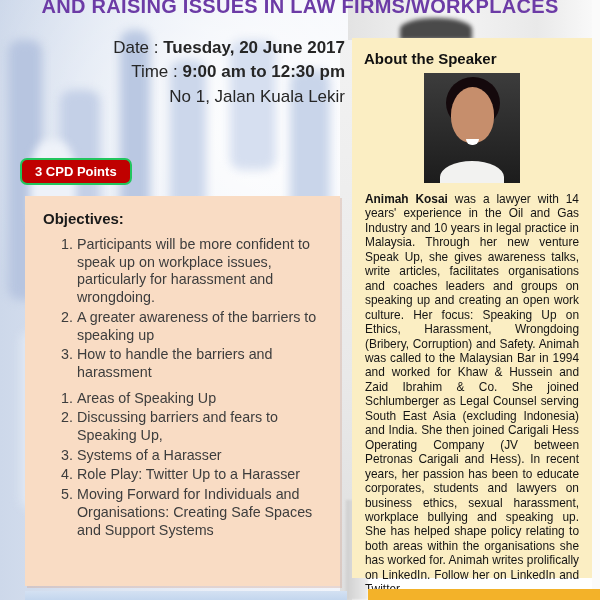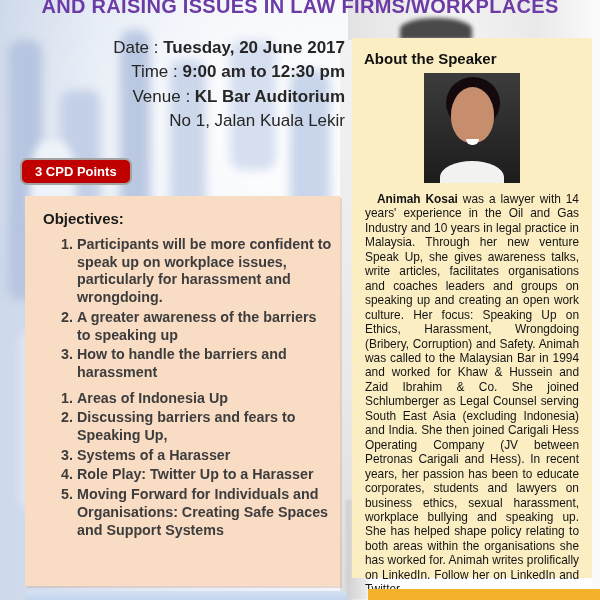--- a/index.html
+++ b/index.html
@@ -55,36 +55,36 @@
   
   .event {
     position:absolute; top:36px; left:40px; width:305px;
     text-align:right; font-size:17px; line-height:24.4px; color:#262626;
   }
   .event .lbl { font-weight:normal; }
   .event .val { font-weight:bold; }
   
   .badge {
     position:absolute; left:20px; top:158px;
-    background:#c00000; border:2px solid #a3a3a3; border-radius:7px;
+    background:#c00000; border:2px solid #22c55e; border-radius:7px;
     color:#ffffff; font-size:13px; font-weight:bold;
     padding:4px 13px;
   }
   
   .content-box {
     position:absolute; left:25px; top:196px; width:315px; height:390px;
     background:#f9dcc4; padding:10px 8px 0 18px;
     box-shadow:2px 2px 0 rgba(210,160,140,.35);
   }
   .content-box h2 { font-size:15px; font-weight:bold; color:#1a1a1a; margin:4px 0 9px 0; }
   .content-box ol {
     margin:0 0 8px 0; padding-left:34px;
     font-size:14.3px; line-height:17.7px; color:#3d3d3d;
   }
-  .content-box ol li { margin-bottom:2px;font-weight:bold; }
+  .content-box ol li { margin-bottom:2px; }
   
   .speaker-panel {
     position:absolute; left:352px; top:38px; width:240px; height:540px;
     background:#fbeec3; padding:10px 10px 0 10px;
   }
   .speaker-panel h2 { font-size:15px; font-weight:bold; color:#111; margin:2px 0 6px 2px; }
   .photo {
     position:relative; width:96px; height:110px; margin:0 auto 9px auto;
     background:linear-gradient(180deg,#3c3c3c,#1c1c1c); overflow:hidden;
   }
@@ -93,21 +93,21 @@
   .photo .face { position:absolute; top:14px; left:27px; width:43px; height:56px;
                  border-radius:50% 50% 46% 46%; background:#c originally; background:#c68e6c; }
   .photo .smile { position:absolute; top:52px; left:15px; width:13px; height:6px;
                   border-radius:0 0 12px 12px; background:#fff; }
   .photo .shirt { position:absolute; bottom:-10px; left:16px; width:64px; height:32px;
                   border-radius:50% 50% 0 0; background:#f2f2f0; }
   .bio {
     font-size:11.9px; line-height:14.45px; text-align:justify; color:#141414;
     padding:0 3px;
   }
-  .bio b { font-weight:bold;margin-left:12px; }
+  .bio b { font-weight:bold; }
   
   .bar-left {
     position:absolute; left:25px; top:591px; width:322px; height:9px;
     background:linear-gradient(180deg,#d4e1f2,#c3d6ee);
   }
   .bar-right {
     position:absolute; left:368px; top:589px; width:232px; height:11px;
     background:#f3b229;
   }
 </style>
@@ -128,38 +128,37 @@
 <div class="bg-dark-blob"></div>
 <div class="bg-right-edge"></div>
 <div class="bg-gap"></div>
 <div class="bg-pillar"></div>
 
 <div class="title">AND RAISING ISSUES IN LAW FIRMS/WORKPLACES</div>
 
 <div class="event">
   <div><span class="lbl">Date : </span><span class="val">Tuesday, 20 June 2017</span></div>
   <div><span class="lbl">Time : </span><span class="val">9:00 am to 12:30 pm</span></div>
-  <div><span class="lbl">Venue : </span><span class="val">KL Bar Auditorium</span></div>
   <div>No 1, Jalan Kuala Lekir</div>
 </div>
 
 <div class="badge">3 CPD Points</div>
 
 <div class="content-box">
   <div>
     <h2>Objectives:</h2>
     <ol>
       <li>Participants will be more confident to speak up on workplace issues, particularly for harassment and wrongdoing.</li>
       <li>A greater awareness of the barriers to speaking up</li>
       <li>How to handle the barriers and harassment</li>
     </ol>
   </div>
   <div>
     <ol>
-      <li>Areas of Indonesia Up</li>
+      <li>Areas of Speaking Up</li>
       <li>Discussing barriers and fears to Speaking Up,</li>
       <li>Systems of a Harasser</li>
       <li>Role Play: Twitter Up to a Harasser</li>
       <li>Moving Forward for Individuals and Organisations: Creating Safe Spaces and Support Systems</li>
     </ol>
   </div>
 </div>
 
 <div class="speaker-panel">
   <h2>About the Speaker</h2>

